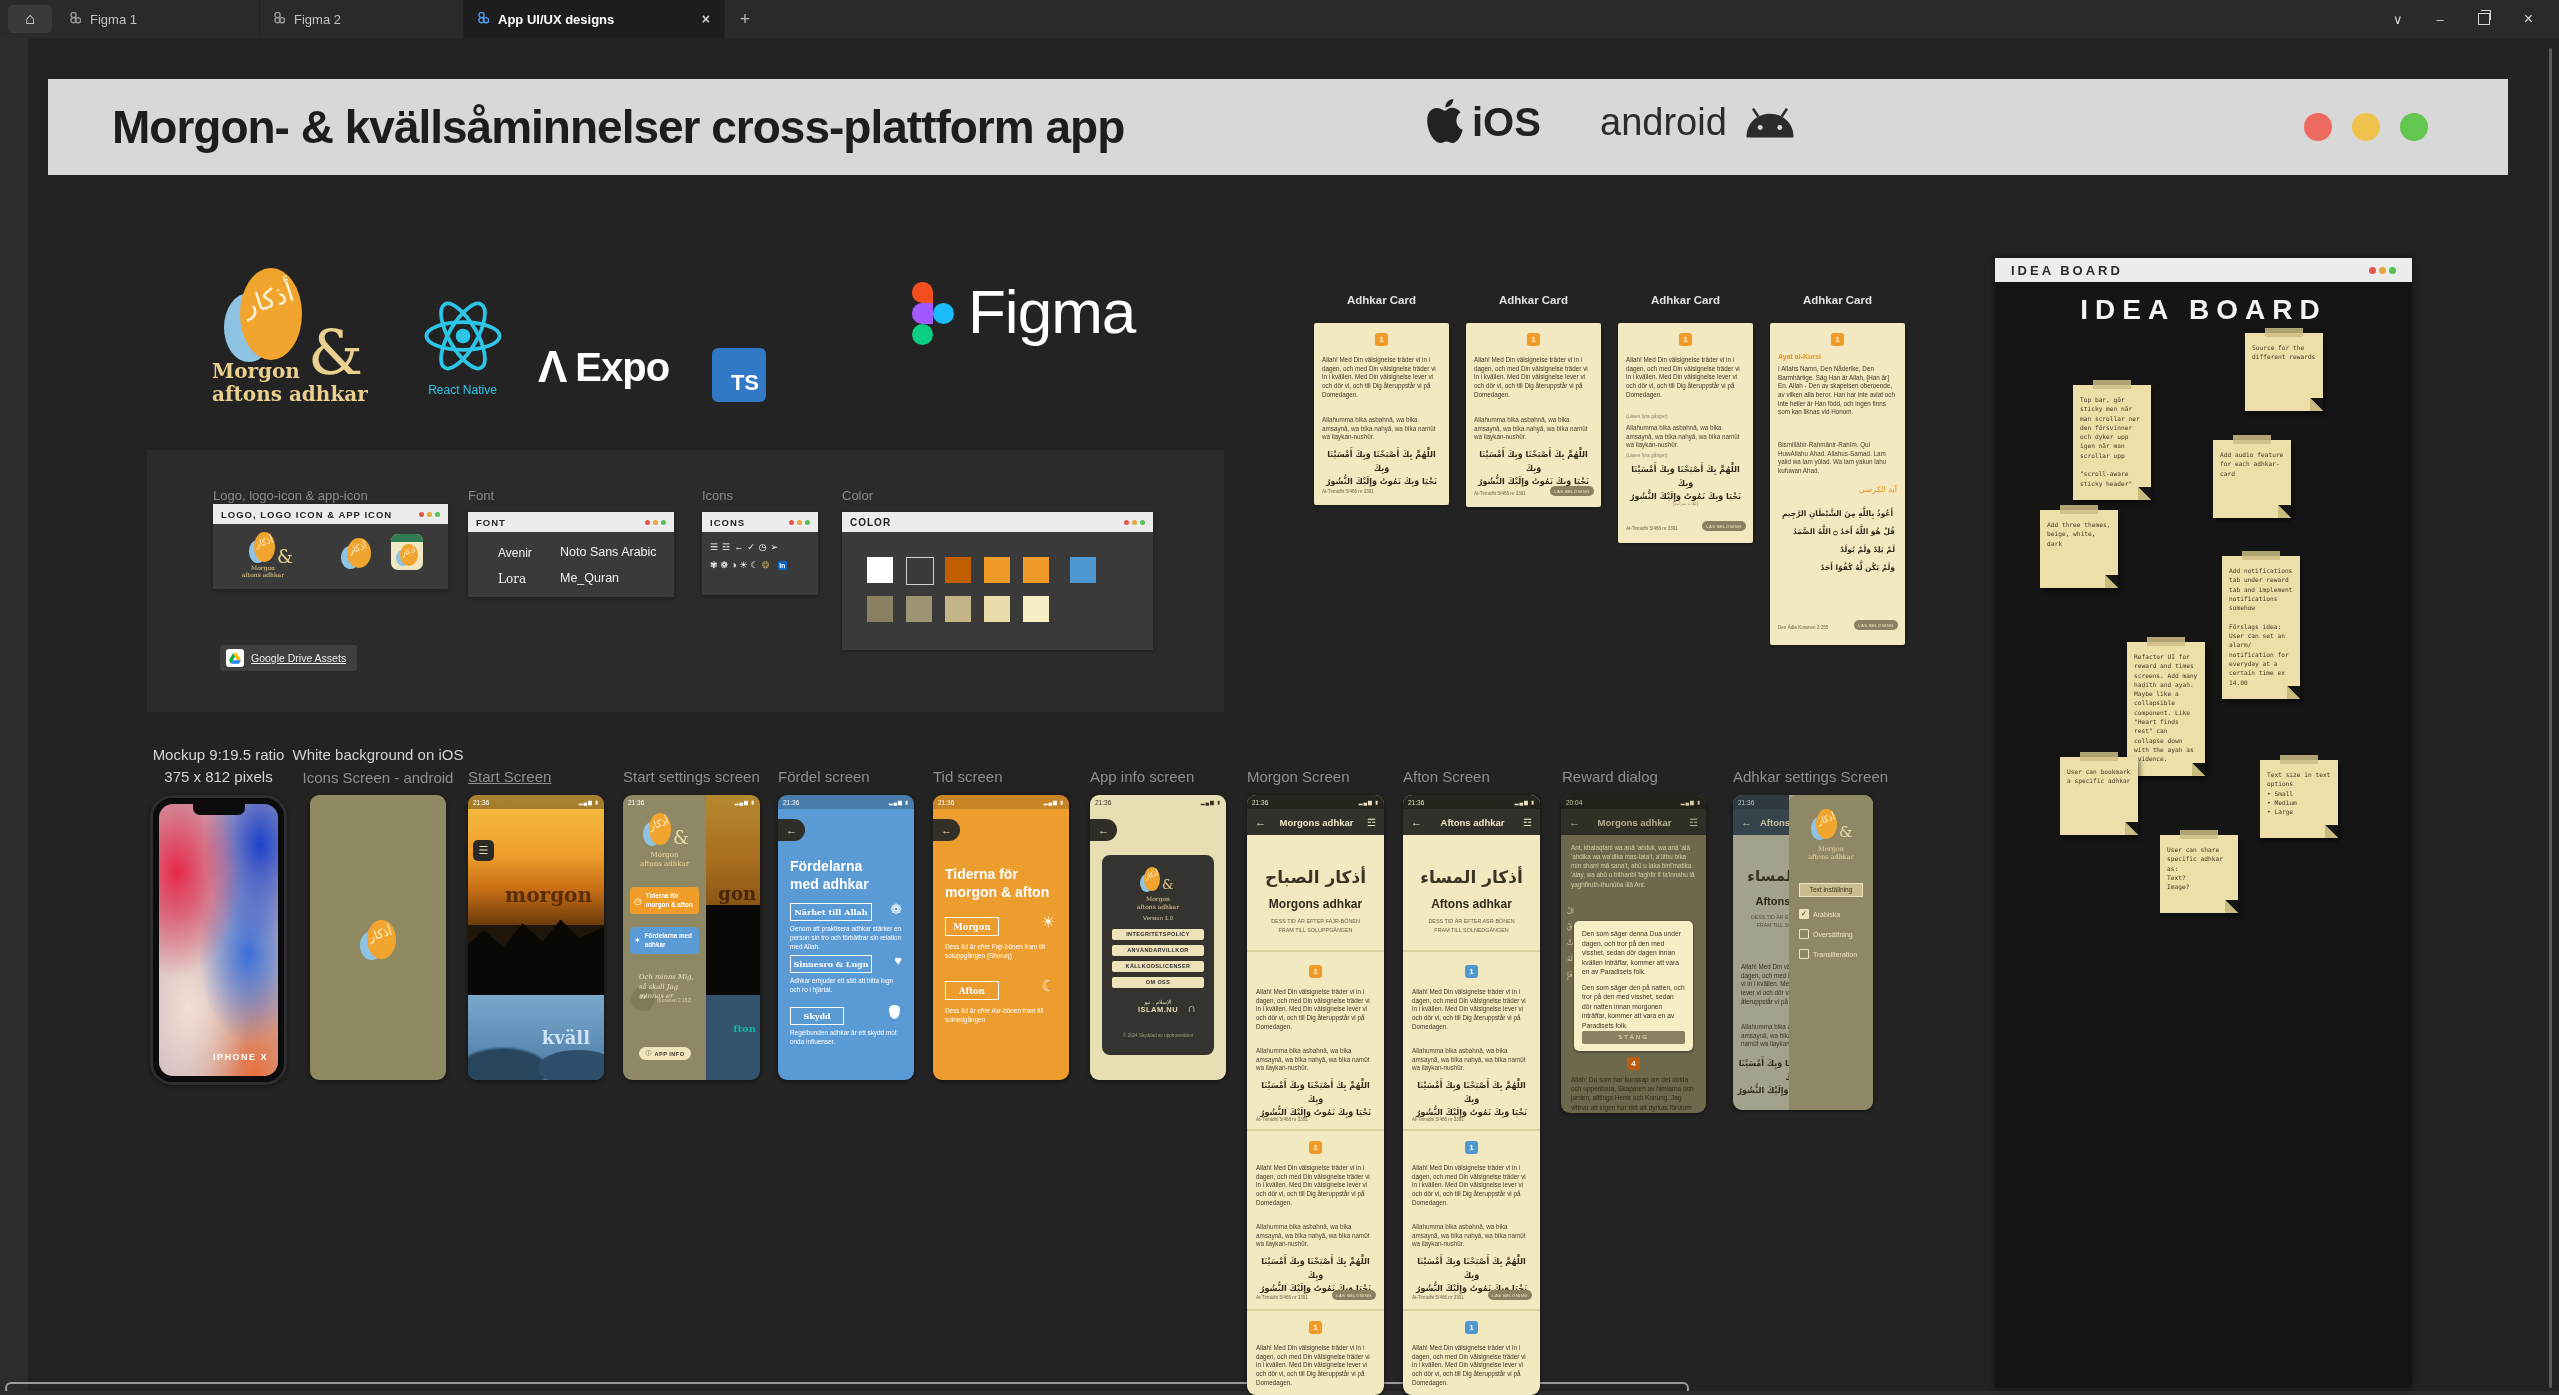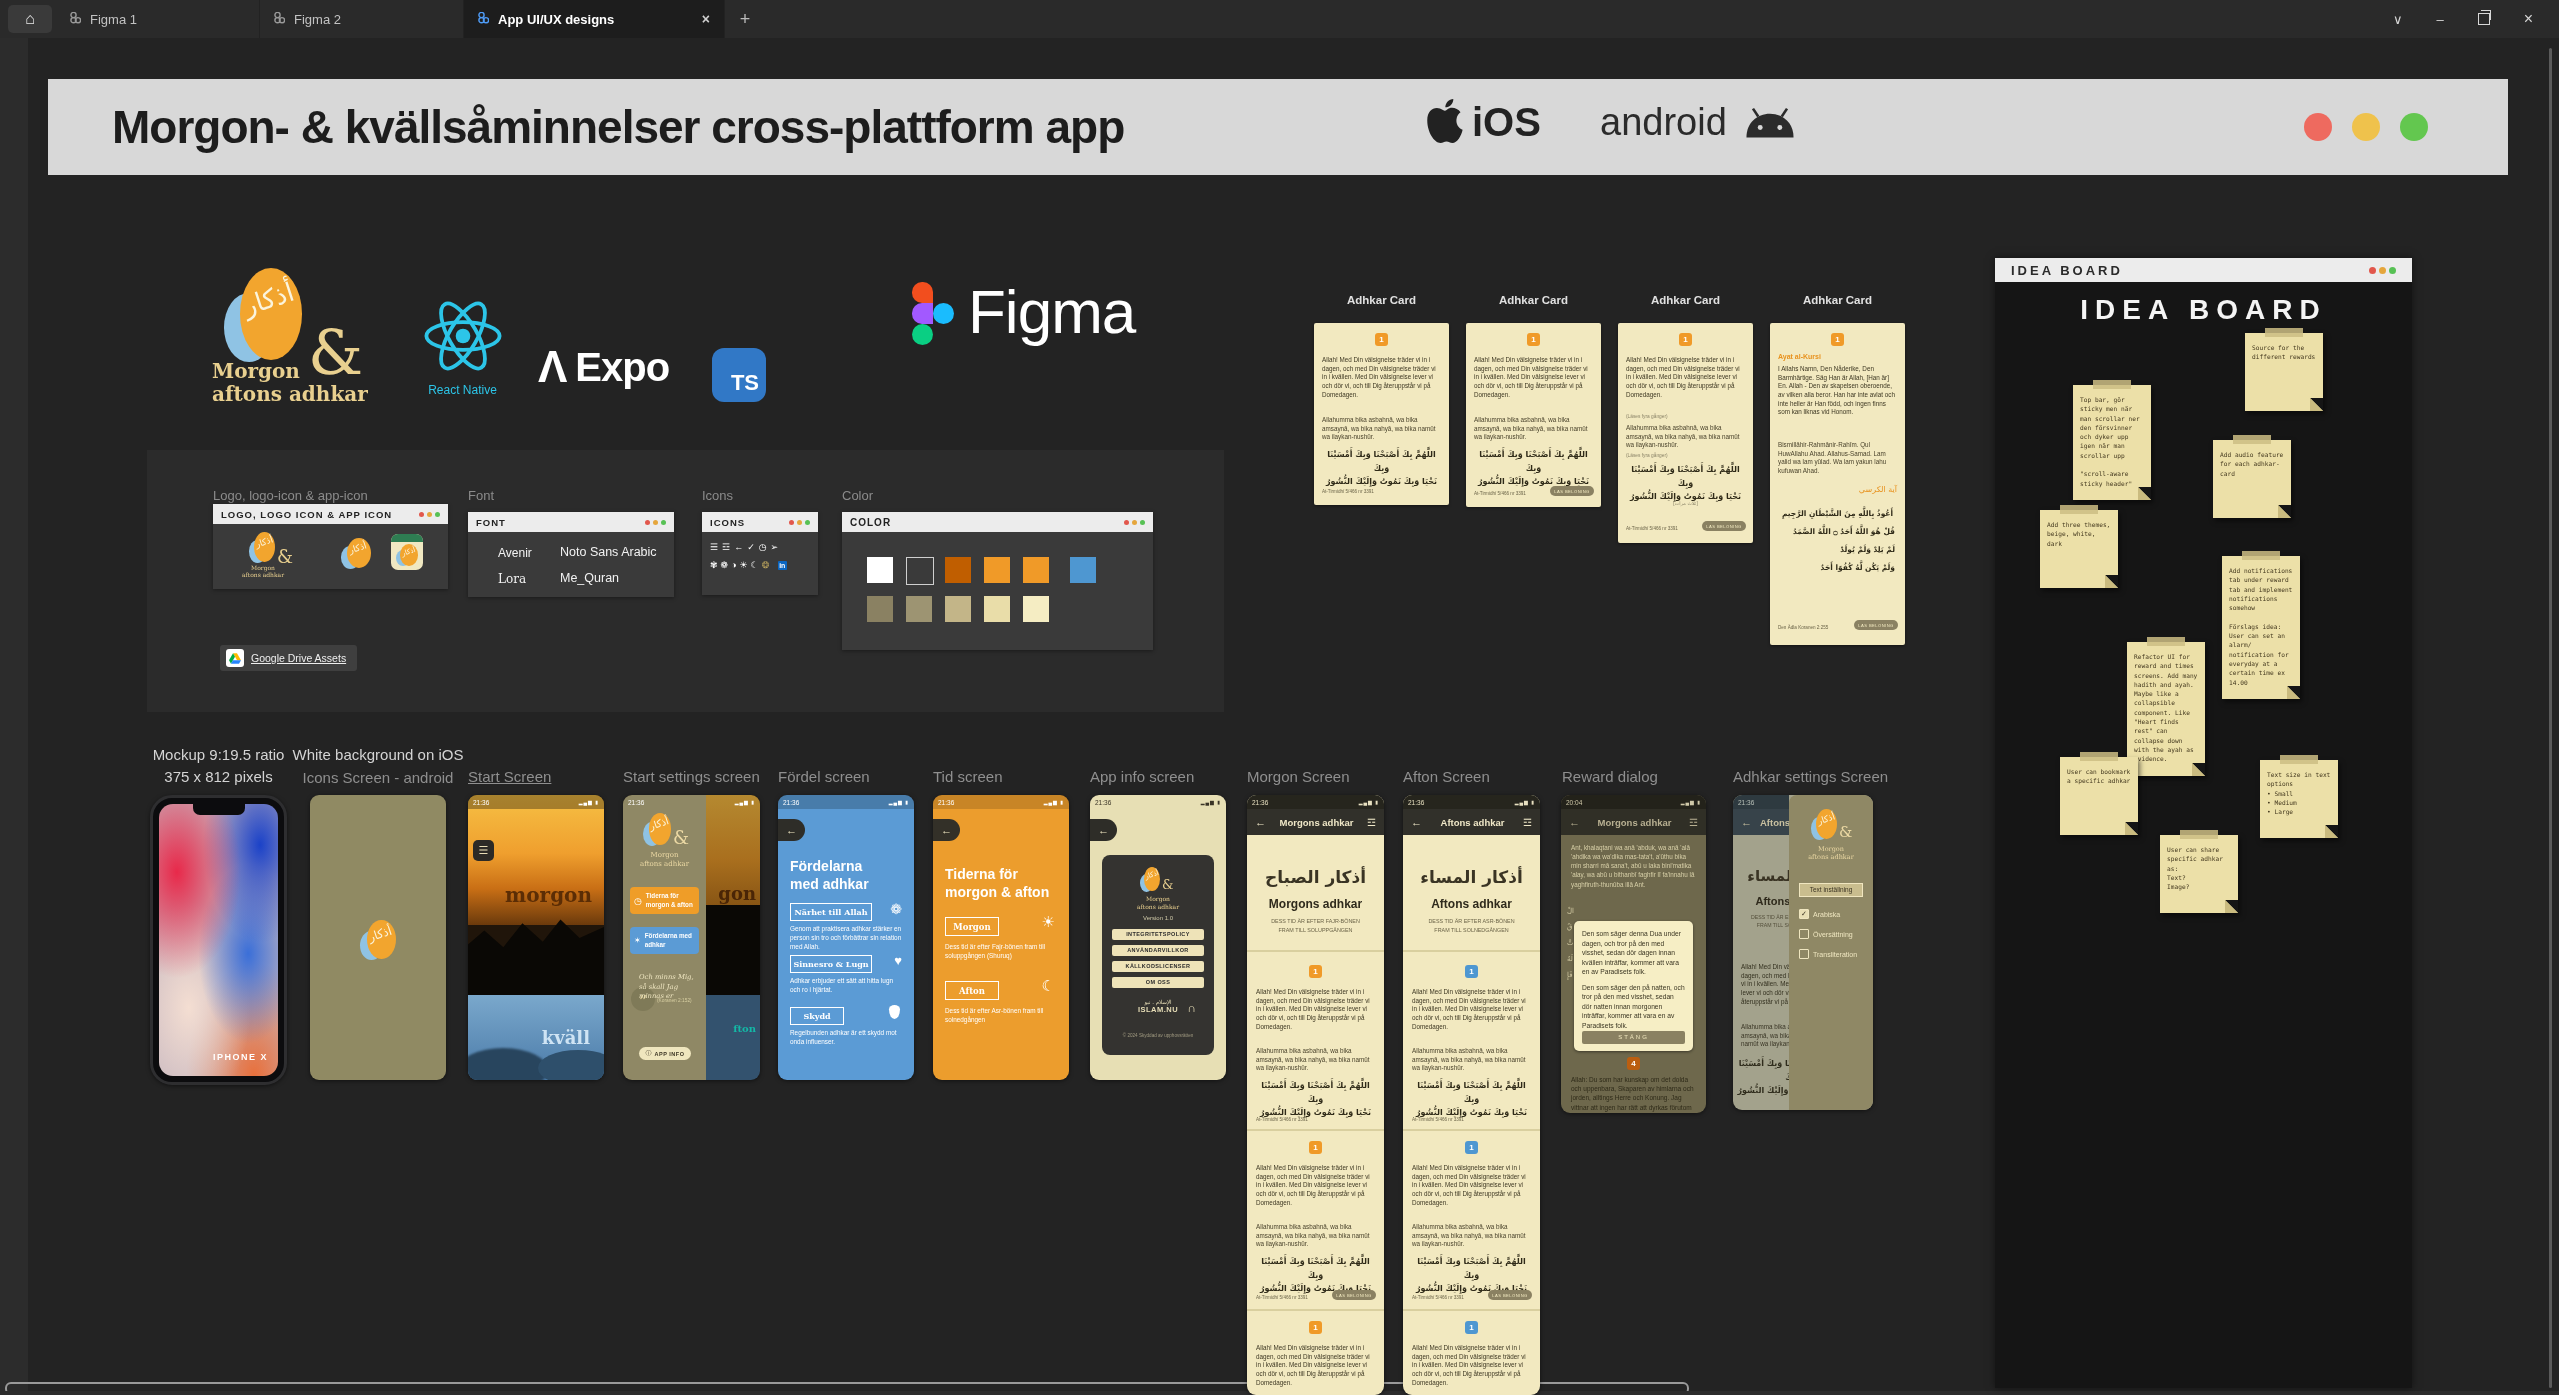--- a/index.html
+++ b/index.html
@@ -198,21 +198,21 @@
       <circle cx="28" cy="28" r="5" fill="#2cc5e8"></circle>
     </svg>
     <div style="font-size:12px;color:#2cc5e8;margin-top:2px;">React Native</div>
   </div>
 
   <div class="abs" style="left:538px;top:342px;color:#fff;display:flex;align-items:center;gap:8px;">
     <span style="font-size:44px;font-weight:bold;">Λ</span>
     <span style="font-size:40px;font-weight:bold;letter-spacing:-1px;">Expo</span>
   </div>
 
-  <div class="abs" style="left:712px;top:348px;width:54px;height:54px;background:#3178c6;border-radius:12px;">
+  <div class="abs" style="left:712px;top:348px;width:54px;height:54px;background:#3178c6;border-radius:6px;">
     <span style="position:absolute;right:7px;bottom:6px;color:#fff;font-weight:bold;font-size:22px;">TS</span>
   </div>
 
   <div class="abs" style="left:912px;top:280px;width:290px;height:85px;">
     <span class="fmark abs" style="left:0;top:2px;width:42px;height:64px;">
       <i style="left:0;top:0;width:21px;height:21px;background:#f24e1e;border-radius:10px 10px 0 10px;"></i>
       <i style="left:0;top:21px;width:21px;height:21px;background:#a259ff;border-radius:10px 0 0 10px;"></i>
       <i style="left:21px;top:21px;width:21px;height:21px;background:#1abcfe;border-radius:50%;"></i>
       <i style="left:0;top:42px;width:21px;height:21px;background:#0acf83;border-radius:50%;"></i>
     </span>

